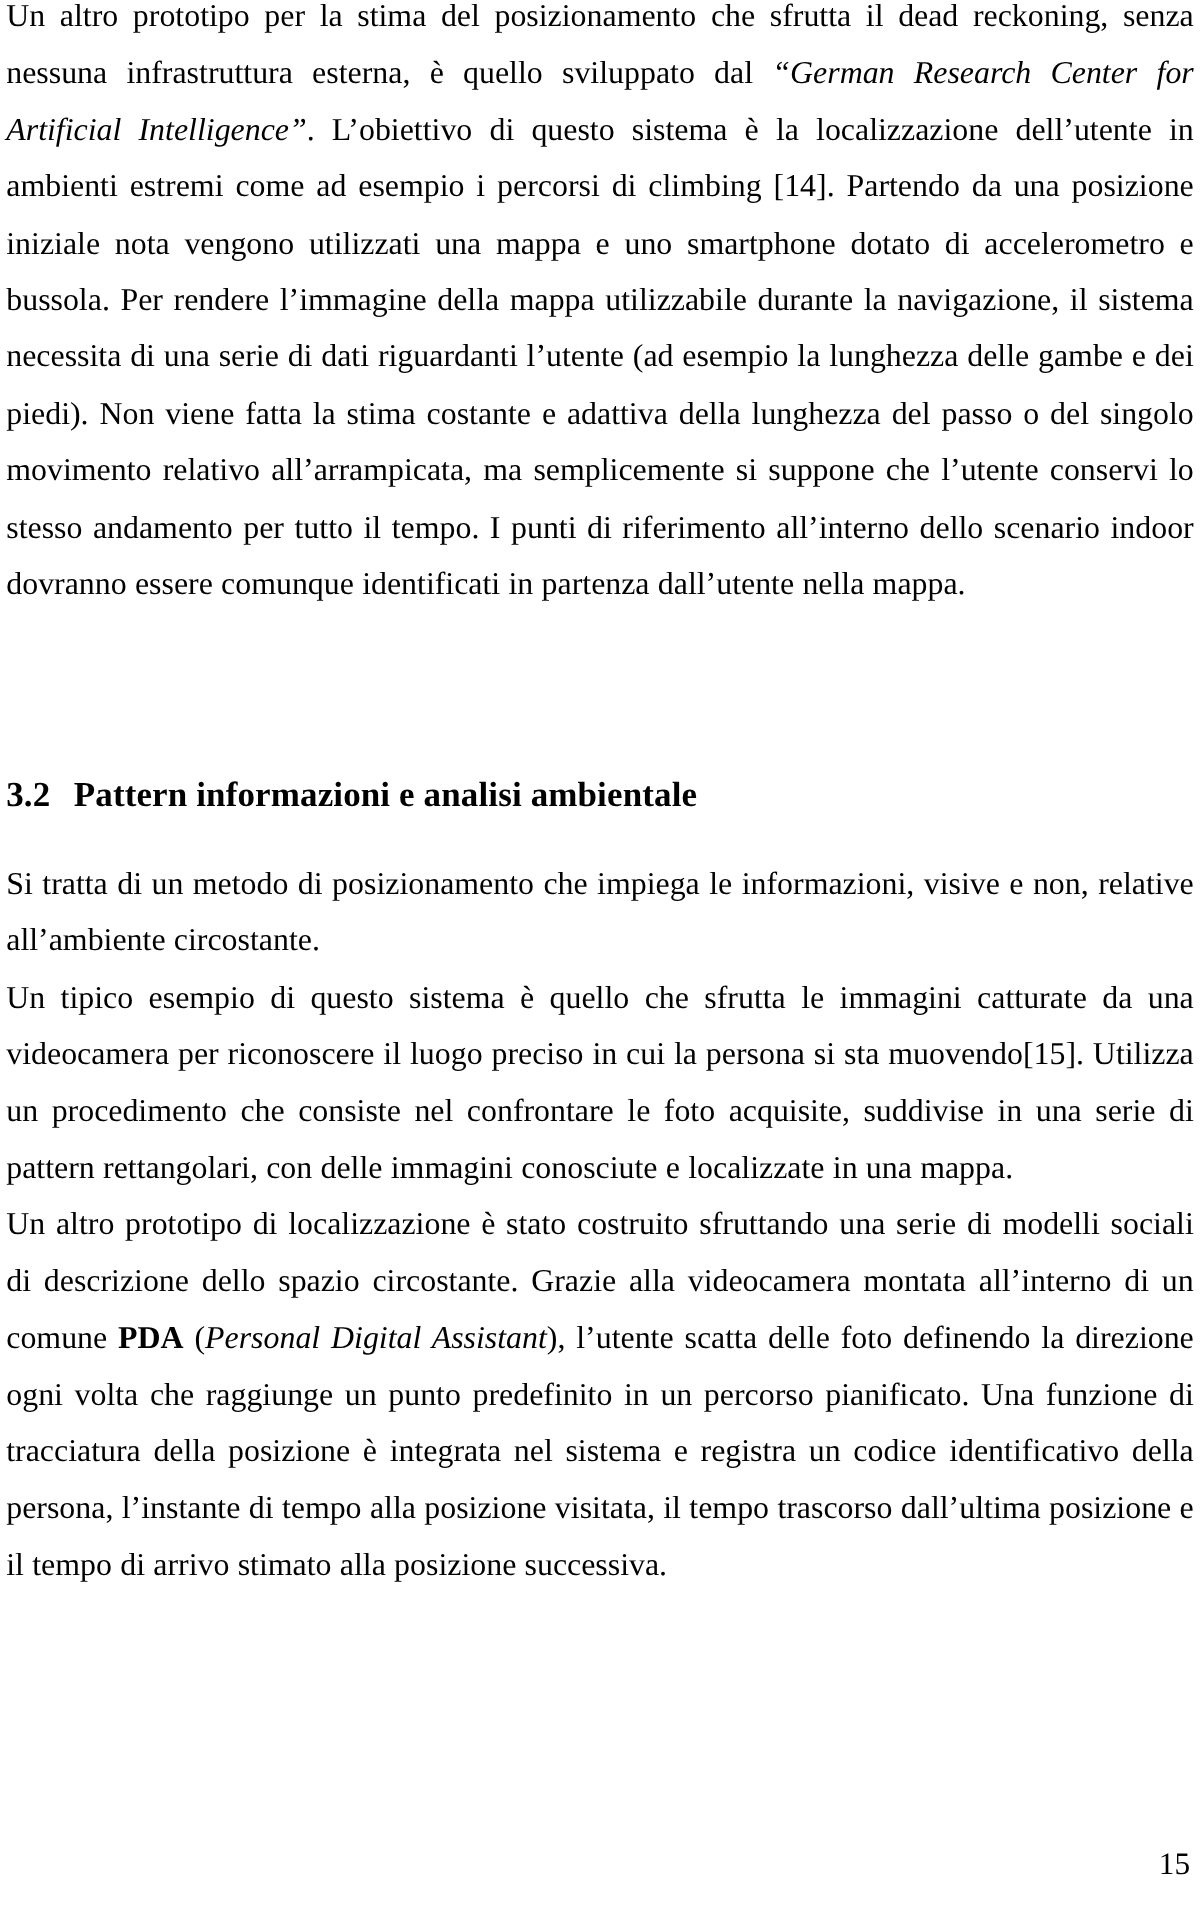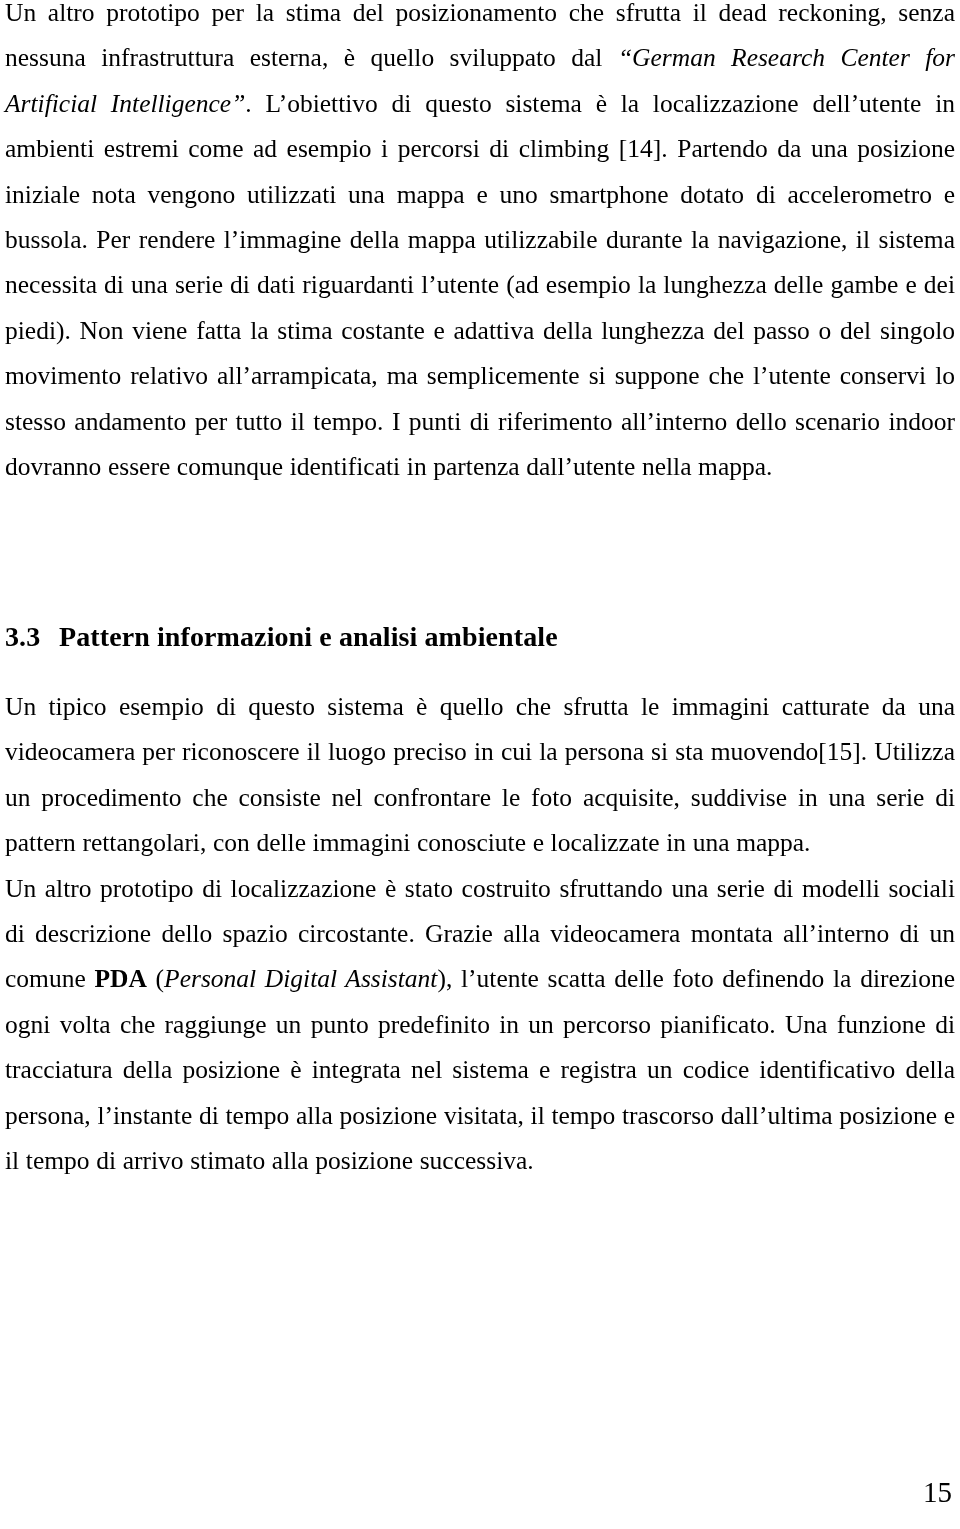--- a/index.html
+++ b/index.html
@@ -76,38 +76,39 @@
     font-family: Liberation Serif, serif;
   }
 
   .ital { font-style: italic; }
   .bold { font-weight: bold; }
 
   .page-number {
     position: absolute;
     right: 8px;
     bottom: 22px;
-    font-size: 29px;
+    font-size: 25px;
     line-height: 30px;
     text-align: right;
   }
 </style>
 </head>
 <body>
 
 <div class="page">
 
   <div class="body-text" id="block-intro">
     <p class="para"><span>Un altro prototipo per la stima del posizionamento che sfrutta il dead reckoning, senza nessuna infrastruttura esterna, è quello sviluppato dal </span><span class="ital">“German Research Center for Artificial Intelligence”</span><span>. L’obiettivo di questo sistema è la localizzazione dell’utente in ambienti estremi come ad esempio i percorsi di climbing [14]. Partendo da una posizione iniziale nota vengono utilizzati una mappa e uno smartphone dotato di accelerometro e bussola. Per rendere l’immagine della mappa utilizzabile durante la navigazione, il sistema necessita di una serie di dati riguardanti l’utente (ad esempio la lunghezza delle gambe e dei piedi). Non viene fatta la stima costante e adattiva della lunghezza del passo o del singolo movimento relativo all’arrampicata, ma semplicemente si suppone che l’utente conservi lo stesso andamento per tutto il tempo. I punti di riferimento all’interno dello scenario indoor dovranno essere comunque identificati in partenza dall’utente nella mappa.</span></p>
   </div>
 
   <div class="section-heading">
-    <span class="sec-num">3.3</span><span>Pattern informazioni e analisi ambientale</span>
+    <span class="sec-num">3.2</span><span>Pattern informazioni e analisi ambientale</span>
   </div>
 
   <div class="body-text" id="block-body">
+    <p class="para">Si tratta di un metodo di posizionamento che impiega le informazioni, visive e non, relative all’ambiente circostante.</p>
     <p class="para">Un tipico esempio di questo sistema è quello che sfrutta le immagini catturate da una videocamera per riconoscere il luogo preciso in cui la persona si sta muovendo[15]. Utilizza un procedimento che consiste nel confrontare le foto acquisite, suddivise in una serie di pattern rettangolari, con delle immagini conosciute e localizzate in una mappa.</p>
     <p class="para"><span>Un altro prototipo di localizzazione è stato costruito sfruttando una serie di modelli sociali di descrizione dello spazio circostante.  Grazie alla videocamera montata all’interno di un comune </span><span class="bold">PDA</span><span> (</span><span class="ital">Personal Digital Assistant</span><span>), l’utente scatta delle foto definendo la direzione ogni volta che raggiunge un punto predefinito in un percorso pianificato.  Una funzione di tracciatura della posizione è integrata nel sistema e registra un codice identificativo della persona, l’instante di tempo alla posizione visitata, il tempo trascorso dall’ultima posizione e il tempo di arrivo stimato alla posizione successiva.</span></p>
   </div>
 
   <div class="page-number">15</div>
 
 </div>
 
 </body></html>

